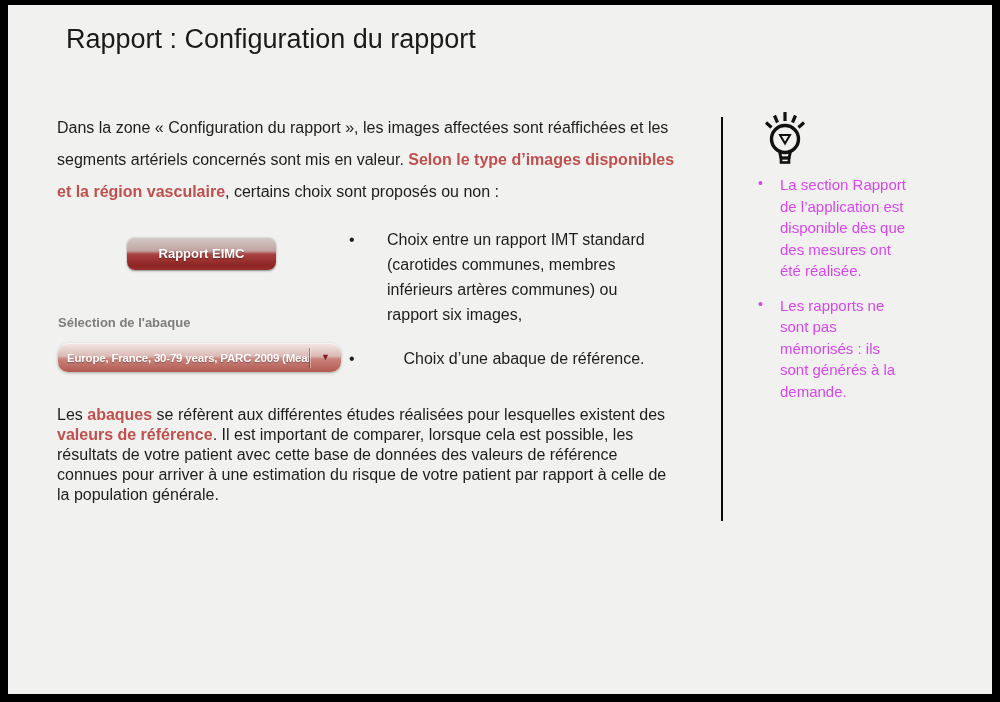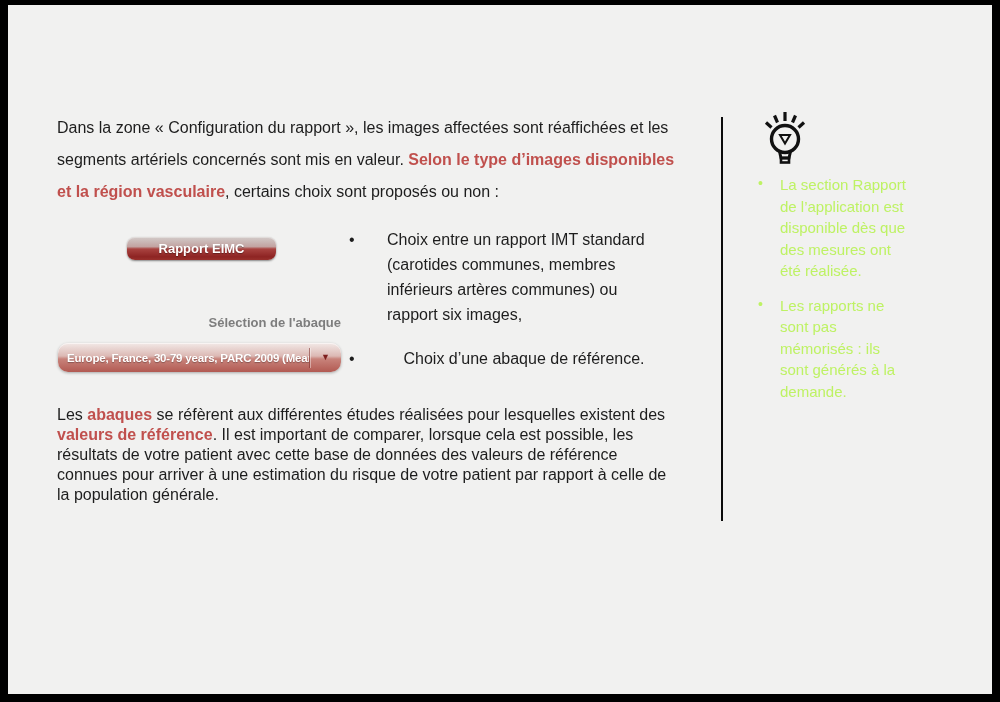--- a/index.html
+++ b/index.html
@@ -18,35 +18,35 @@
   }
   .intro, .outro {
     position:absolute; left:57px; width:624px;
     font-size:16px; line-height:32px; color:#1d1d1d;
   }
   .intro { top:112px; }
   .outro { top:405px; line-height:20px; }
   .red { color:#c0504d; font-weight:700; }
 
   .btn {
-    position:absolute; left:127px; width:149px; height:23px;
+    position:absolute; left:127px; width:149px; height:33px;
     border:none; border-radius:8px; cursor:pointer;
     font-family:inherit; font-size:13px; font-weight:700; color:#fff;
     background:linear-gradient(to bottom,
       #d3cccา 0%, #d2cbc9 2%, #c2a3a1 42%, #a94340 52%, #8e2423 86%, #98302c 100%);
     background:linear-gradient(to bottom,
       #d2cbc9 0%, #c2a3a1 42%, #a94340 52%, #8e2423 86%, #98302c 100%);
     box-shadow:0 1px 2px rgba(0,0,0,0.45), inset 0 1px 0 rgba(255,255,255,0.35);
     text-shadow:0 1px 1px rgba(0,0,0,0.35);
   }
   .btn-eimc { top:237px; }
   .btn-6img { top:268px; left:126px; width:150px; }
 
   .abaque-label {
-    position:absolute; left:58px; top:315px; width:283px; text-align:right;
+    position:absolute; left:58px; top:315px; width:283px; text-align:left;
     font-size:13px; font-weight:700; color:#7d7d7d;
   }
   .dropdown {
     position:absolute; left:58px; top:343px; width:283px; height:29px;
     border-radius:10px; display:flex; align-items:center; cursor:pointer;
     background:linear-gradient(to bottom,
       #f2e9e7 0%, #dcb9b4 45%, #c8837b 55%, #b25a52 100%);
     box-shadow:0 1px 3px rgba(0,0,0,0.3), inset 0 1px 0 rgba(255,255,255,0.55);
   }
   .dd-value {
@@ -77,31 +77,32 @@
     background:#0b0b0b;
   }
 
   .bulb { position:absolute; left:753px; top:102px; }
 
   .side-notes {
     position:absolute; left:756px; top:174px; width:154px; list-style:none;
   }
   .side-notes li {
     position:relative; padding-left:24px;
-    font-size:15px; line-height:21.5px; color:#bef264;
+    font-size:15px; line-height:21.5px; color:#d946ef;
   }
   .side-notes li + li { margin-top:13px; }
   .side-notes li::before { content:"\2022"; position:absolute; left:2px; top:-1px; font-size:14px; }
 </style>
 </head>
 <body>
 
 <div class="frame">
   <div class="canvas"></div>
 
+  <h1 class="page-title">Rapport : Configuration du rapport</h1>
 
   <p class="intro"><span>Dans la zone « Configuration du rapport », les images affectées sont réaffichées et les segments artériels concernés sont mis en valeur. </span><span class="red">Selon le type d’images disponibles et la région vasculaire</span><span>, certains choix sont proposés ou non :</span></p>
 
   <button class="btn btn-eimc">Rapport EIMC</button>
 
   <div class="abaque-label">Sélection de l'abaque</div>
 
   <div class="dropdown">
     <span class="dd-value">Europe, France, 30-79 years, PARC 2009 (Mean)</span>
     <span class="dd-sep"></span>

